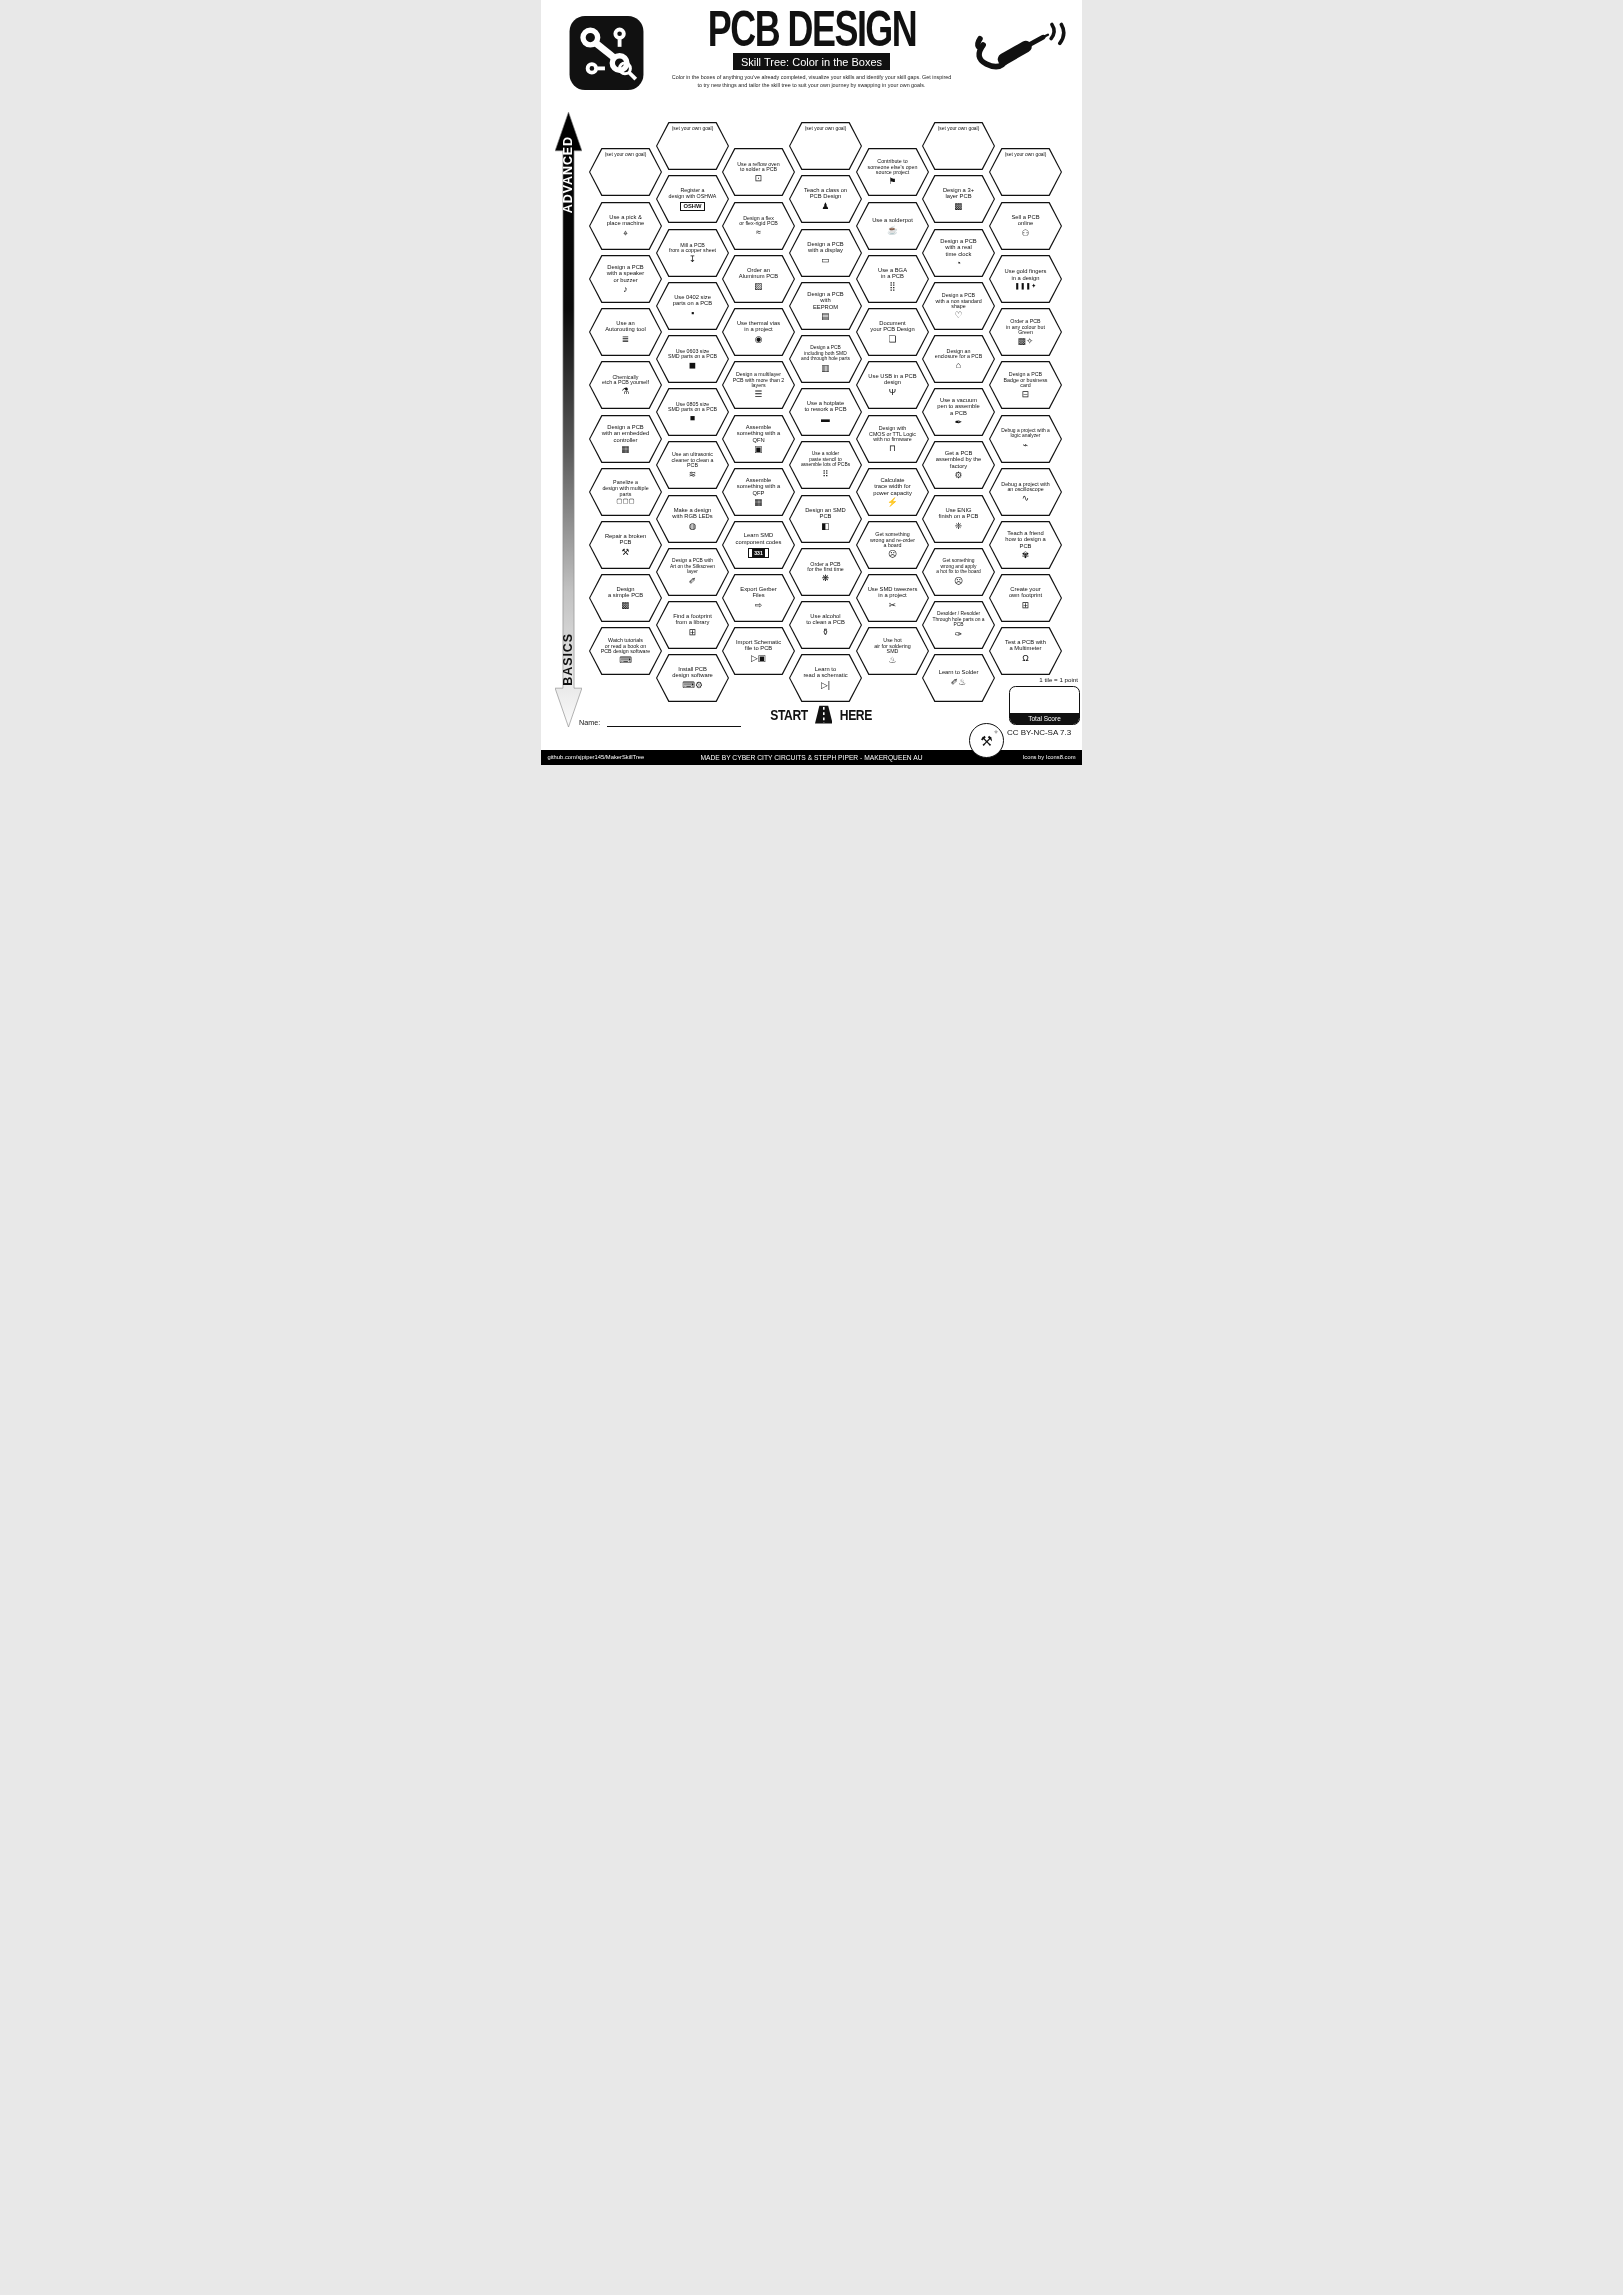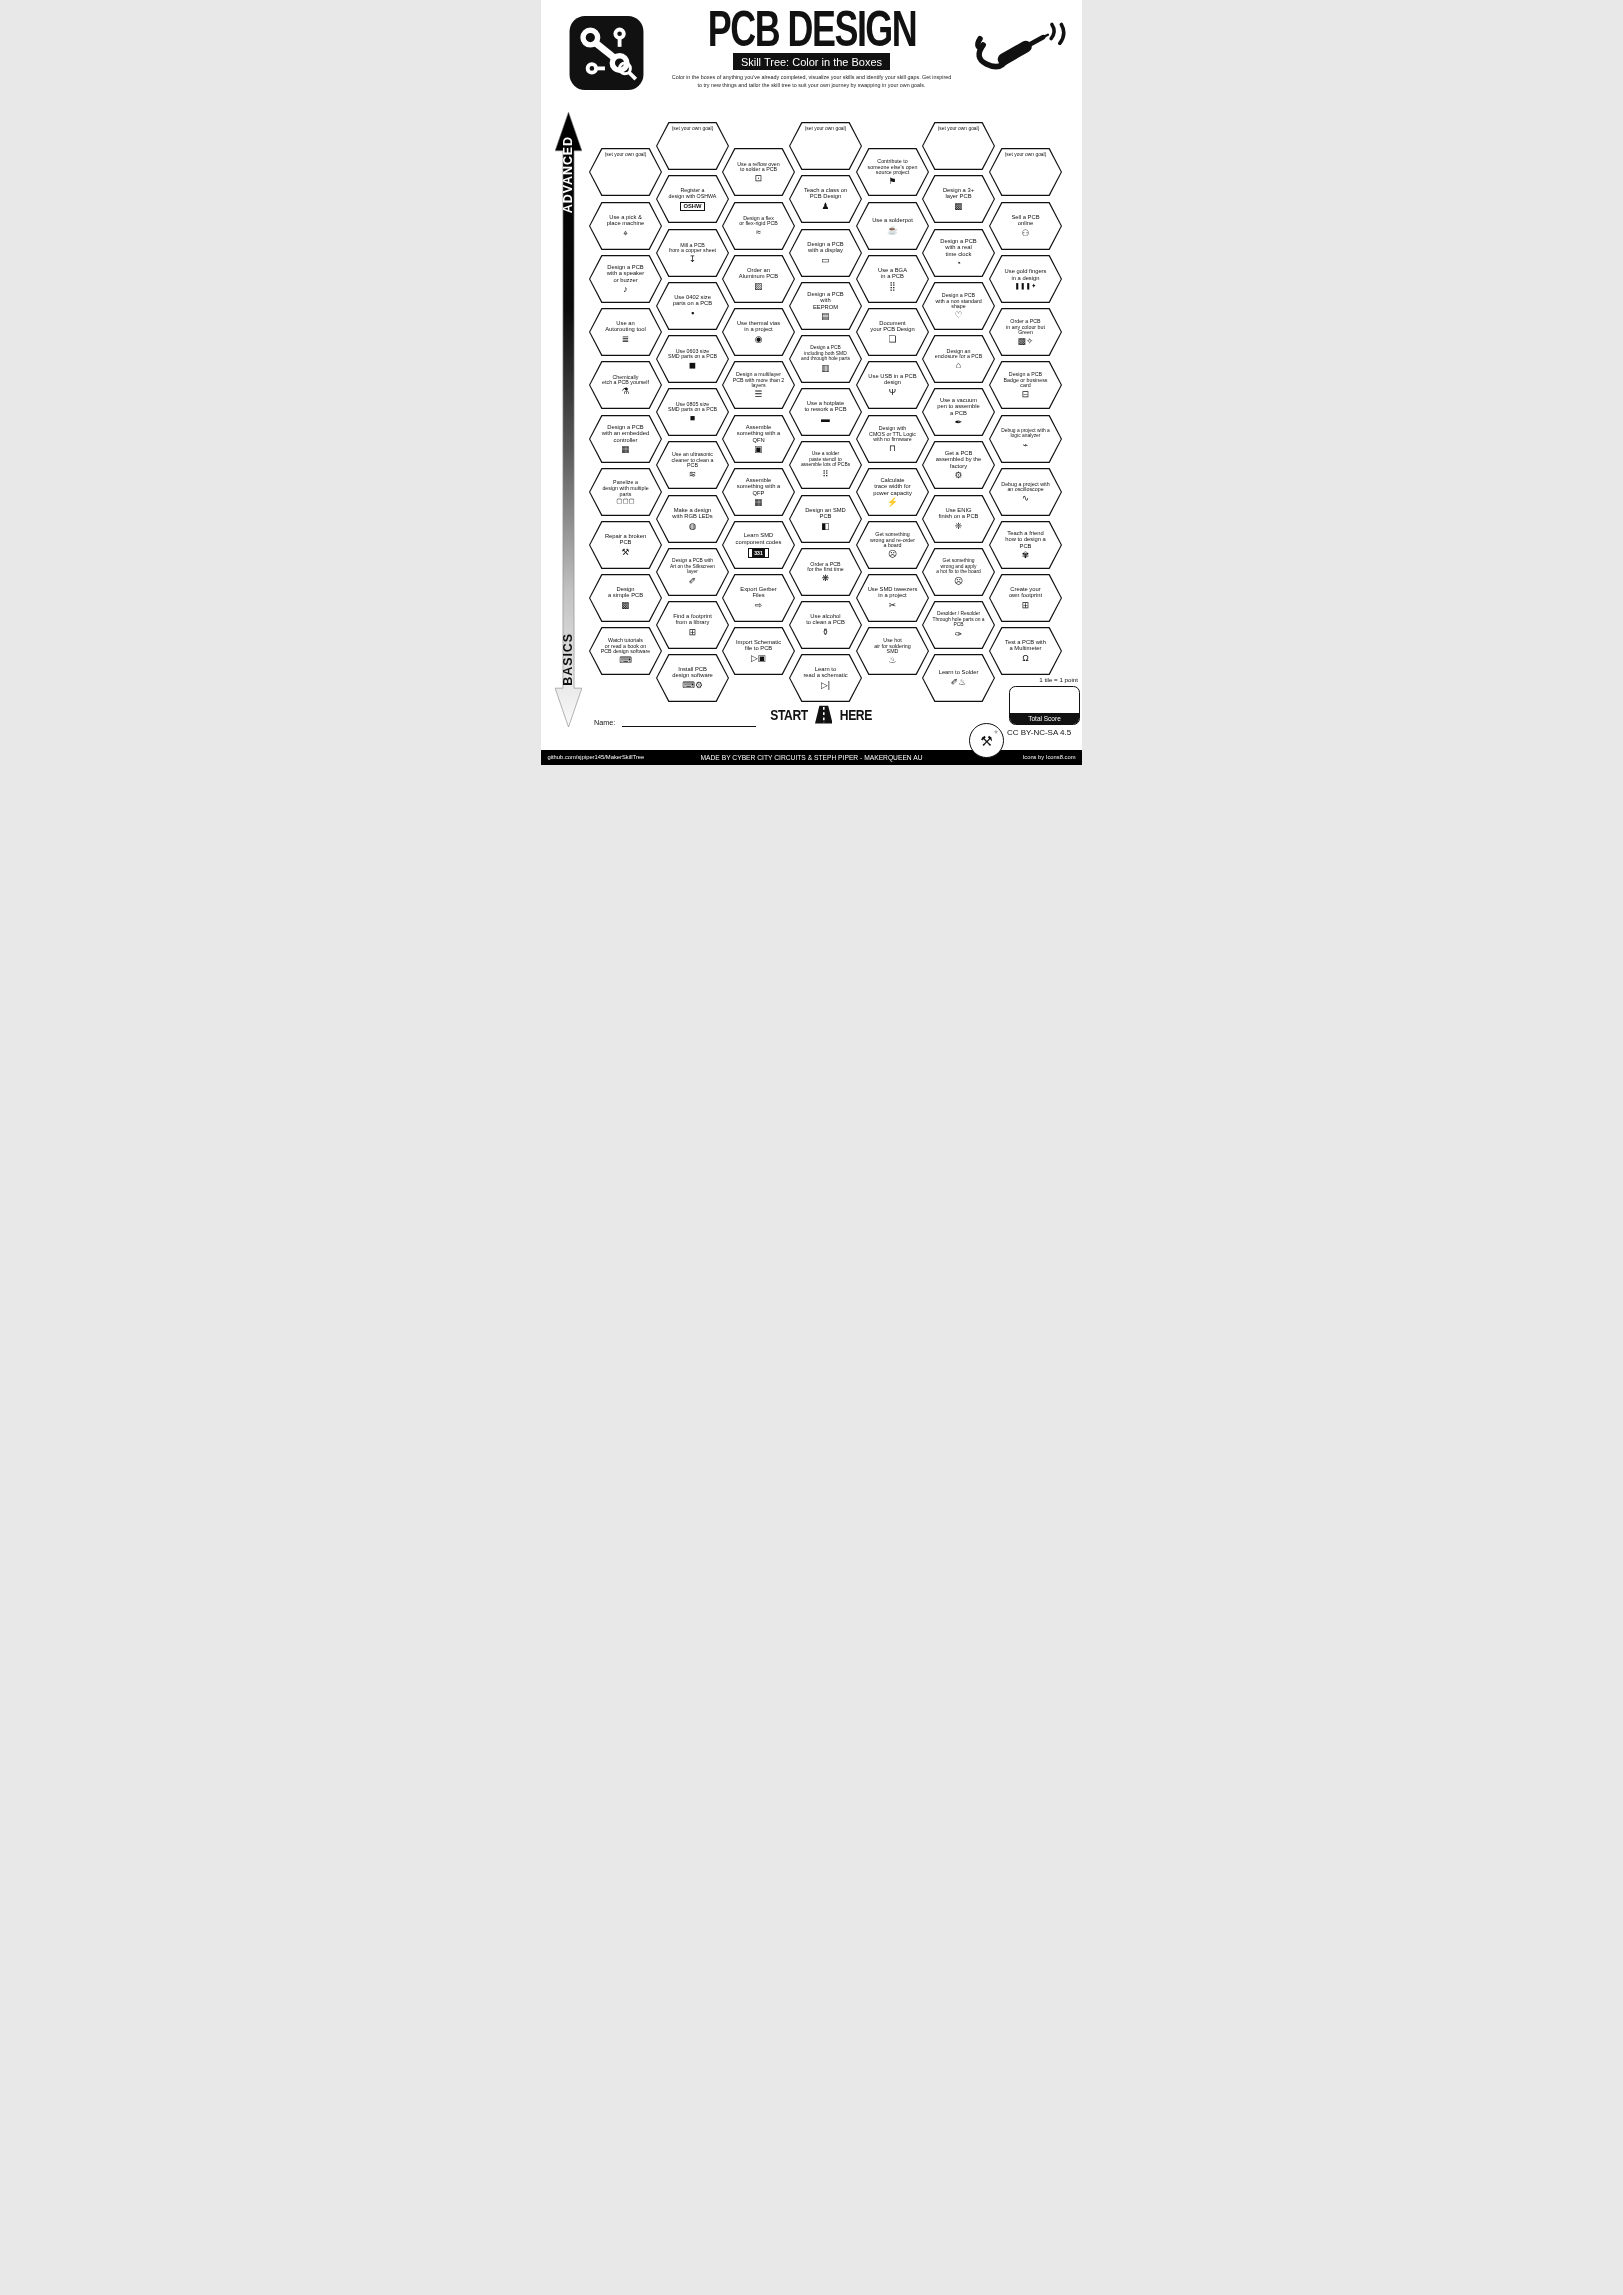--- a/index.html
+++ b/index.html
@@ -35,21 +35,21 @@
   .hex-glyph{font-size:8.8px;line-height:1.05;margin-top:0.9px;color:#111;}
   .oshw-box{border:1.2px solid #111;padding:0.5px 2.8px;font-weight:700;font-size:5.8px;margin-top:1.9px;}
   .chip331{background:linear-gradient(90deg,#fff 0 16%,#111 16% 84%,#fff 84%);
            border:0.9px solid #111;color:#fff;font-size:5.1px;font-weight:700;
            padding:0.9px 5.6px;margin-top:1.9px;}
 
   
   .start-block{position:absolute;left:210px;top:705px;width:139px;display:flex;align-items:center;
                justify-content:center;gap:4.2px;}
   .start-word{font-size:14.3px;font-weight:700;letter-spacing:-0.5px;transform:scale(0.85,1.05);white-space:nowrap;}
-  .name-row{position:absolute;left:53px;top:718px;display:flex;align-items:flex-end;gap:7px;}
+  .name-row{position:absolute;left:38px;top:718px;display:flex;align-items:flex-end;gap:7px;}
   .name-label{font-size:7.2px;}
   .name-line{width:134px;border-bottom:0.9px solid #111;height:7.4px;}
   .tile-note{position:absolute;left:463px;top:676px;width:74px;text-align:right;font-size:6.2px;}
   .score-box{position:absolute;left:468px;top:686px;width:69px;height:37px;background:#fff;
              border:1.4px solid #111;border-radius:6.5px;overflow:hidden;display:flex;flex-direction:column;}
   .score-space{flex:1;}
   .score-bar{background:#111;color:#fff;font-size:6.5px;text-align:center;padding:1.9px 0 2.3px;}
   .maker-badge{position:absolute;left:428px;top:723px;width:33px;height:33px;border-radius:50%;
                border:1.4px solid #111;background:#fff;z-index:5;display:flex;align-items:center;
                justify-content:center;font-size:14px;}
@@ -742,21 +742,21 @@
   <div class="tile-note">1 tile = 1 point</div>
   <div class="score-box">
     <div class="score-space"></div>
     <div class="score-bar">Total Score</div>
   </div>
 
   <div class="maker-badge">
     <span>⚒</span>
     <span class="spark">✧</span>
   </div>
-  <div class="license-text">CC BY-NC-SA 4.5</div>
+  <div class="license-text">CC BY-NC-SA 7.3</div>
 
   <div class="footer-bar">
     <span class="footer-left">github.com/sjpiper145/MakerSkillTree</span>
     <span class="footer-center">MADE BY CYBER CITY CIRCUITS &amp; STEPH PIPER  -  MAKERQUEEN AU</span>
     <span class="footer-right">Icons by Icons8.com</span>
   </div>
 
 </div>
 
 

